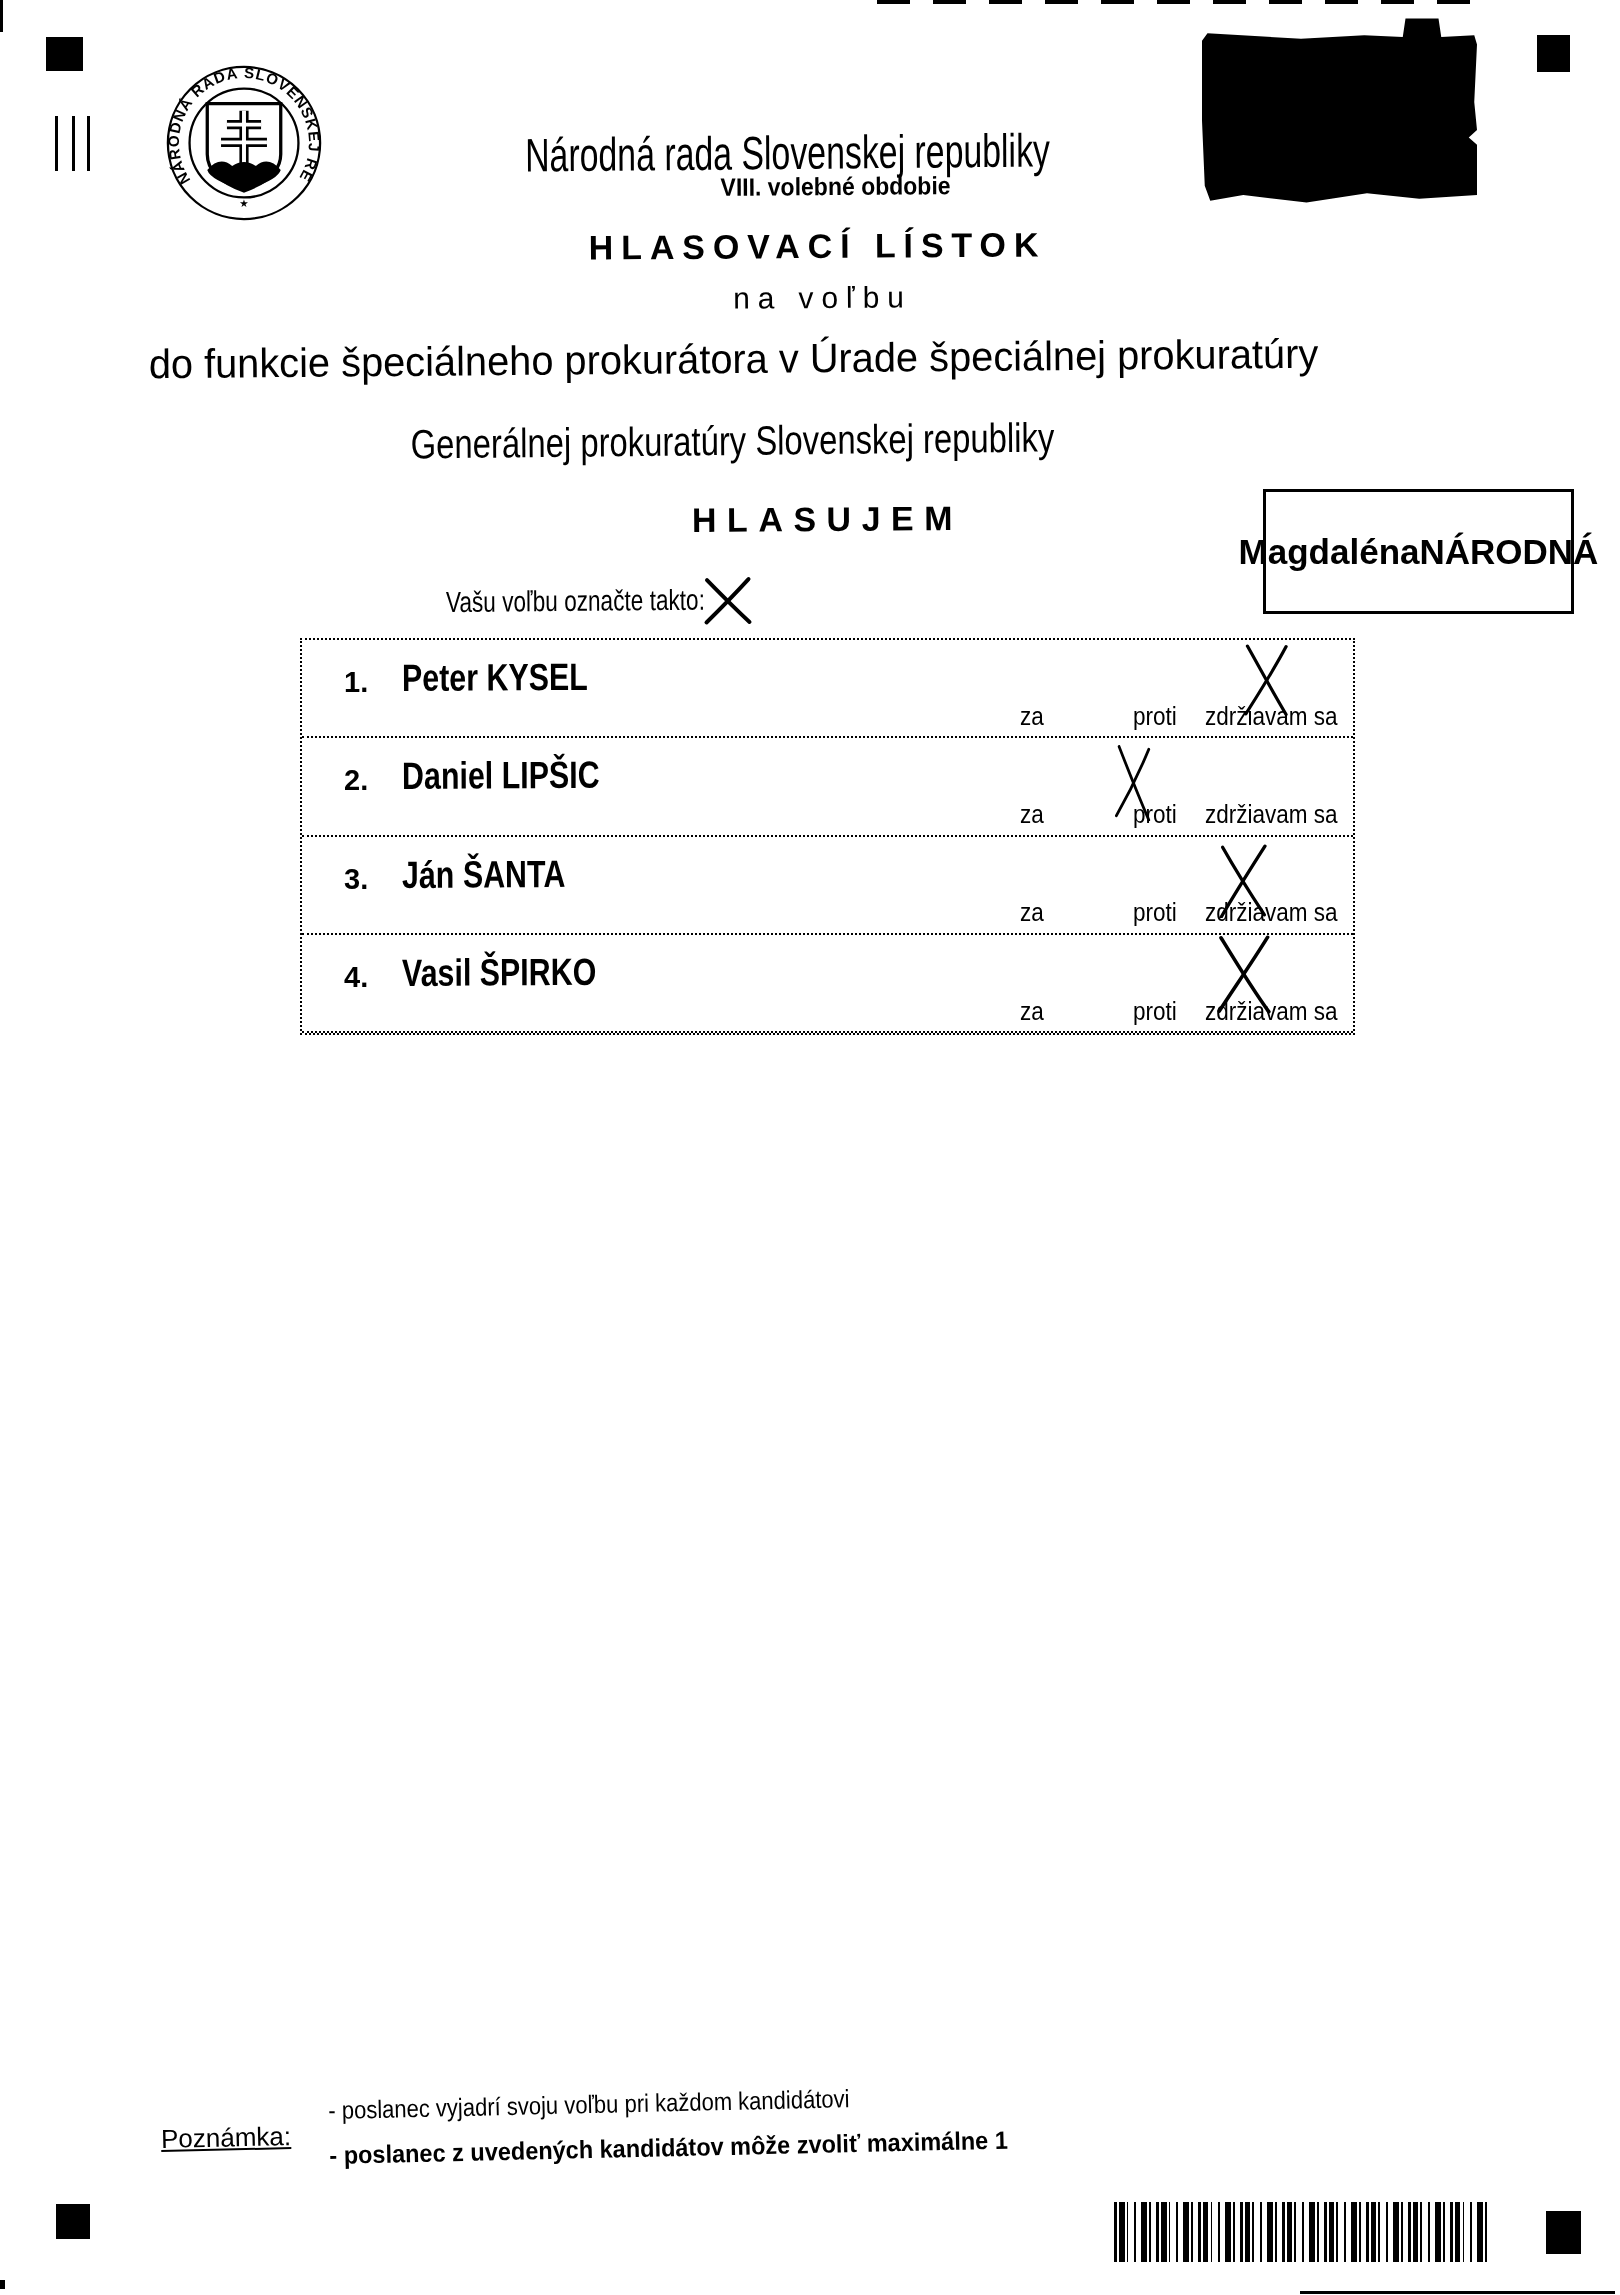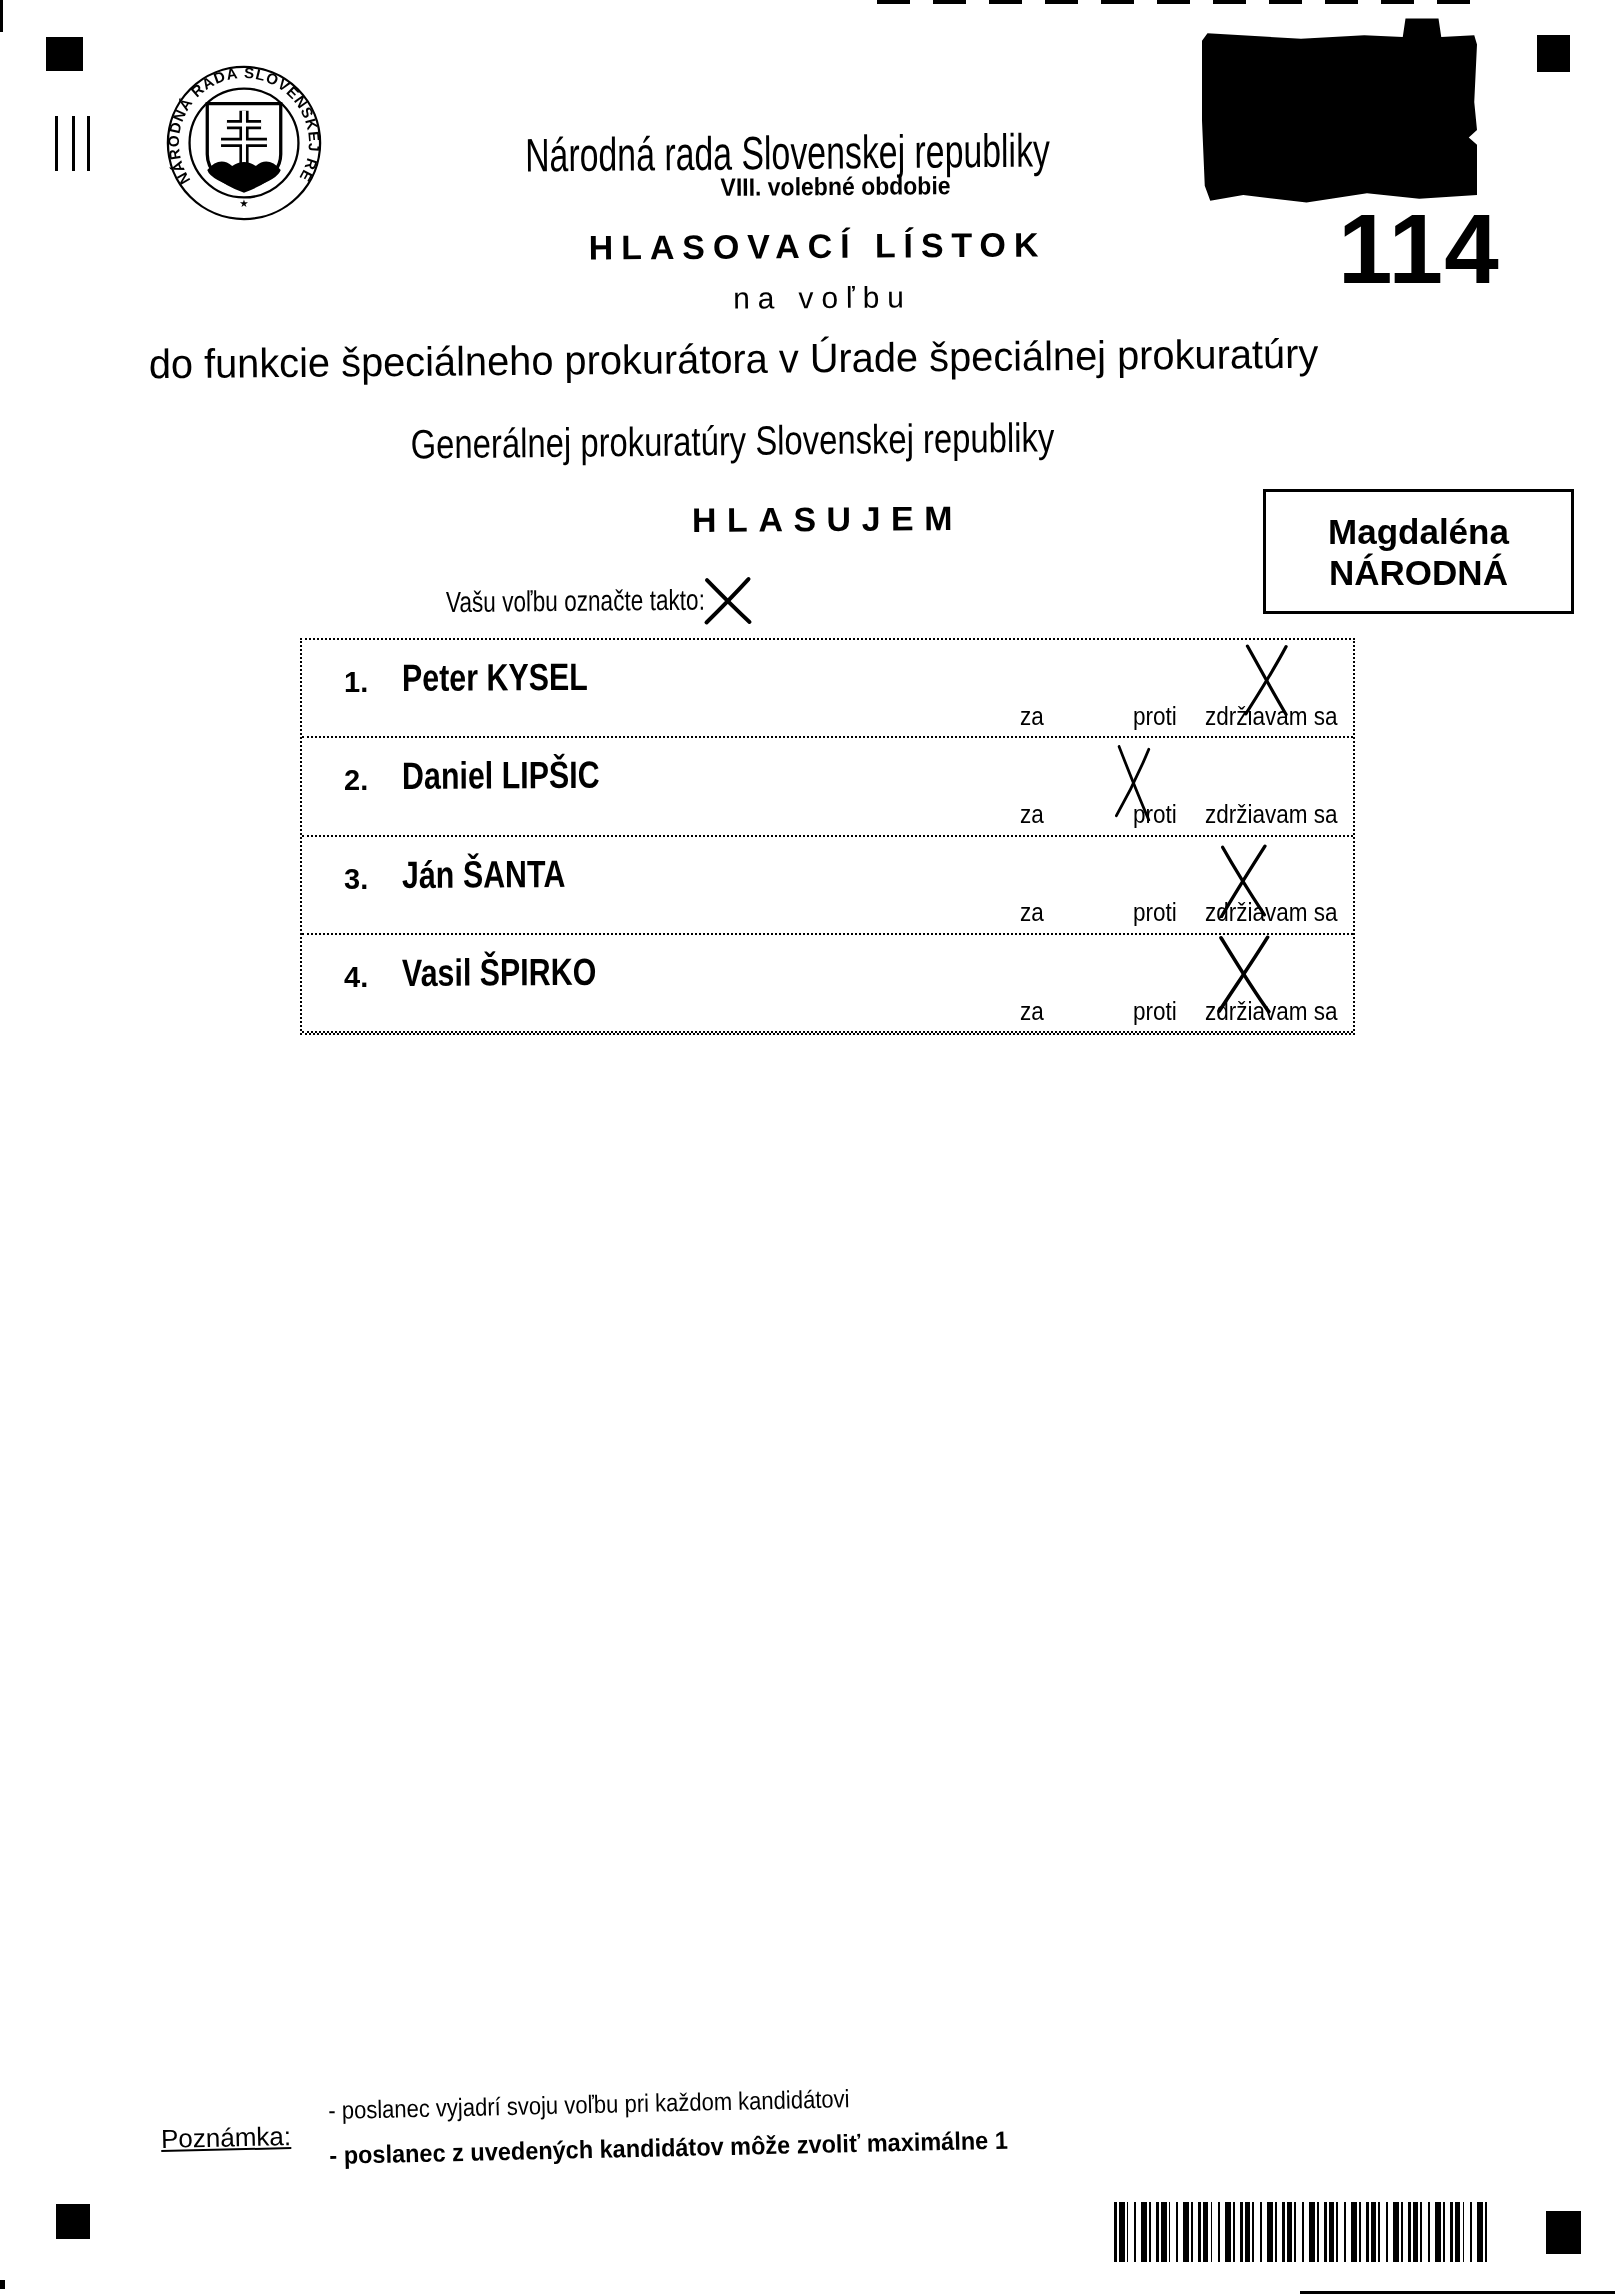--- a/index.html
+++ b/index.html
@@ -30,21 +30,21 @@
   
   .redaction{left:1202px;top:18.4px;width:275px;height:186px;background:#000;
     clip-path:polygon(0% 12%,2% 8%,36% 11%,59% 9%,73% 10%,74% 0%,86% 0%,87% 10%,
       99% 9%,100% 14%,99% 45%,100% 60%,97% 64%,100% 68%,100% 95%,79% 97%,60% 94%,
       38% 99%,15% 95%,3% 98%,1% 90%,0% 55%);}
   .ballot-number{left:1303px;top:200px;width:197px;font-size:98px;font-weight:bold;
                  line-height:1;text-align:right;letter-spacing:1.3px;}
 
   
   .voter-box{left:1263px;top:489px;width:305px;height:119px;border:3.3px solid #000;
-             display:flex;flex-direction:column;justify-content:center;align-items:center;}
+             display:flex;justify-content:center;align-items:center;}
   .voter-box div{font-size:35px;font-weight:bold;line-height:41px;}
 
   .instruction{left:446px;top:586px;font-size:29px;white-space:nowrap;
                transform:scaleX(.78) rotate(-.4deg);transform-origin:left center;}
 
   
   .vote-table{left:300px;top:638px;width:1055px;height:397px;
               border:2.6px dotted #000;box-sizing:border-box;
               display:flex;flex-direction:column;}
   .vrow{position:relative;flex:1;border-bottom:2.6px dotted #000;}
@@ -126,21 +126,20 @@
 
   <div class="abs cx org-line">Národná rada Slovenskej republiky</div>
   <div class="abs cx term-line">VIII. volebné obdobie</div>
   <div class="abs cx title-line">HLASOVACÍ LÍSTOK</div>
   <div class="abs cx subtitle-line">na voľbu</div>
   <div class="abs cx purpose1">do funkcie špeciálneho prokurátora v Úrade špeciálnej prokuratúry</div>
   <div class="abs cx purpose2">Generálnej prokuratúry Slovenskej republiky</div>
   <div class="abs cx hlasujem">HLASUJEM</div>
 
   <div class="abs redaction"></div>
-  <div class="abs ballot-number">114</div>
 
   <div class="abs voter-box">
     <div>Magdaléna</div>
     <div>NÁRODNÁ</div>
   </div>
 
   <div class="abs instruction">Vašu voľbu označte takto:</div>
   <svg class="abs x-sample" viewBox="0 0 100 100" preserveAspectRatio="none">
     <path d="M8,10 C36,38 64,66 93,92" stroke="#000" stroke-width="8" fill="none" stroke-linecap="round"></path>
     <path d="M91,8 C63,38 35,66 7,93" stroke="#000" stroke-width="8" fill="none" stroke-linecap="round"></path>

